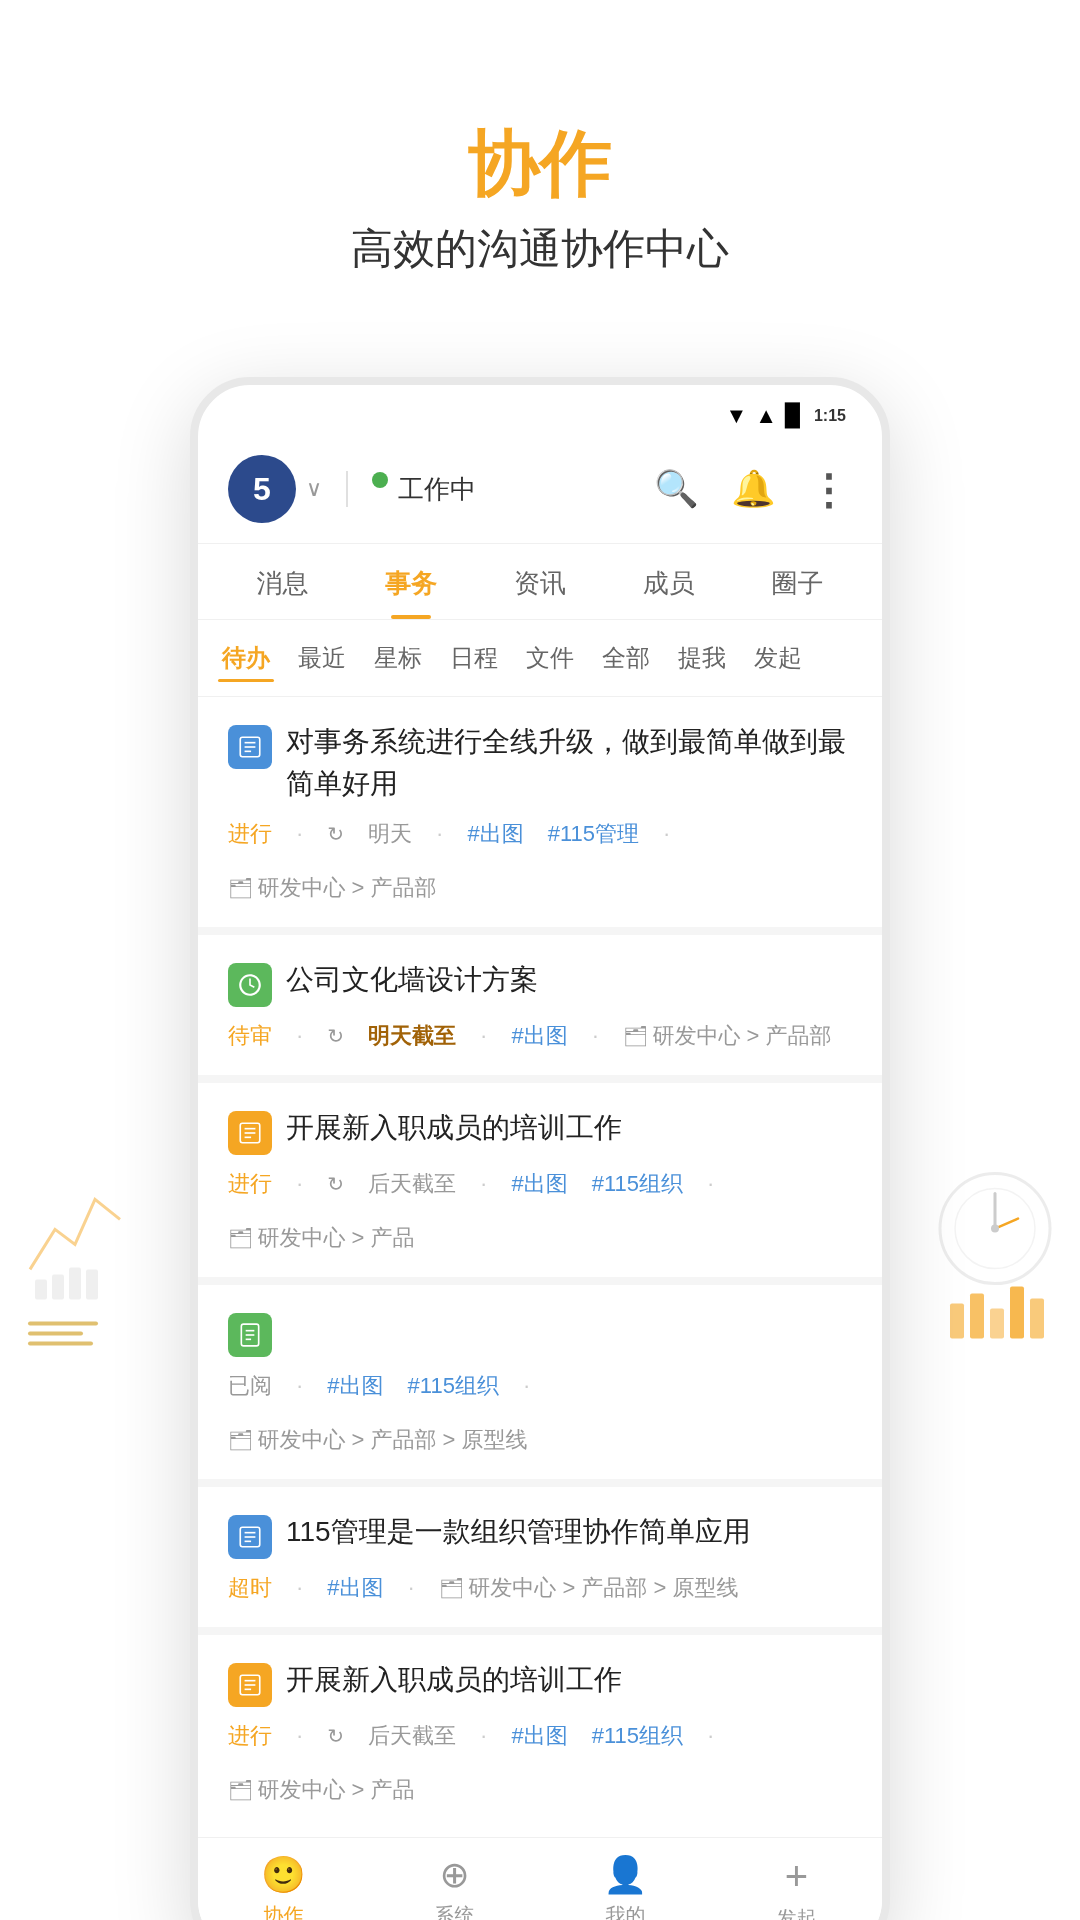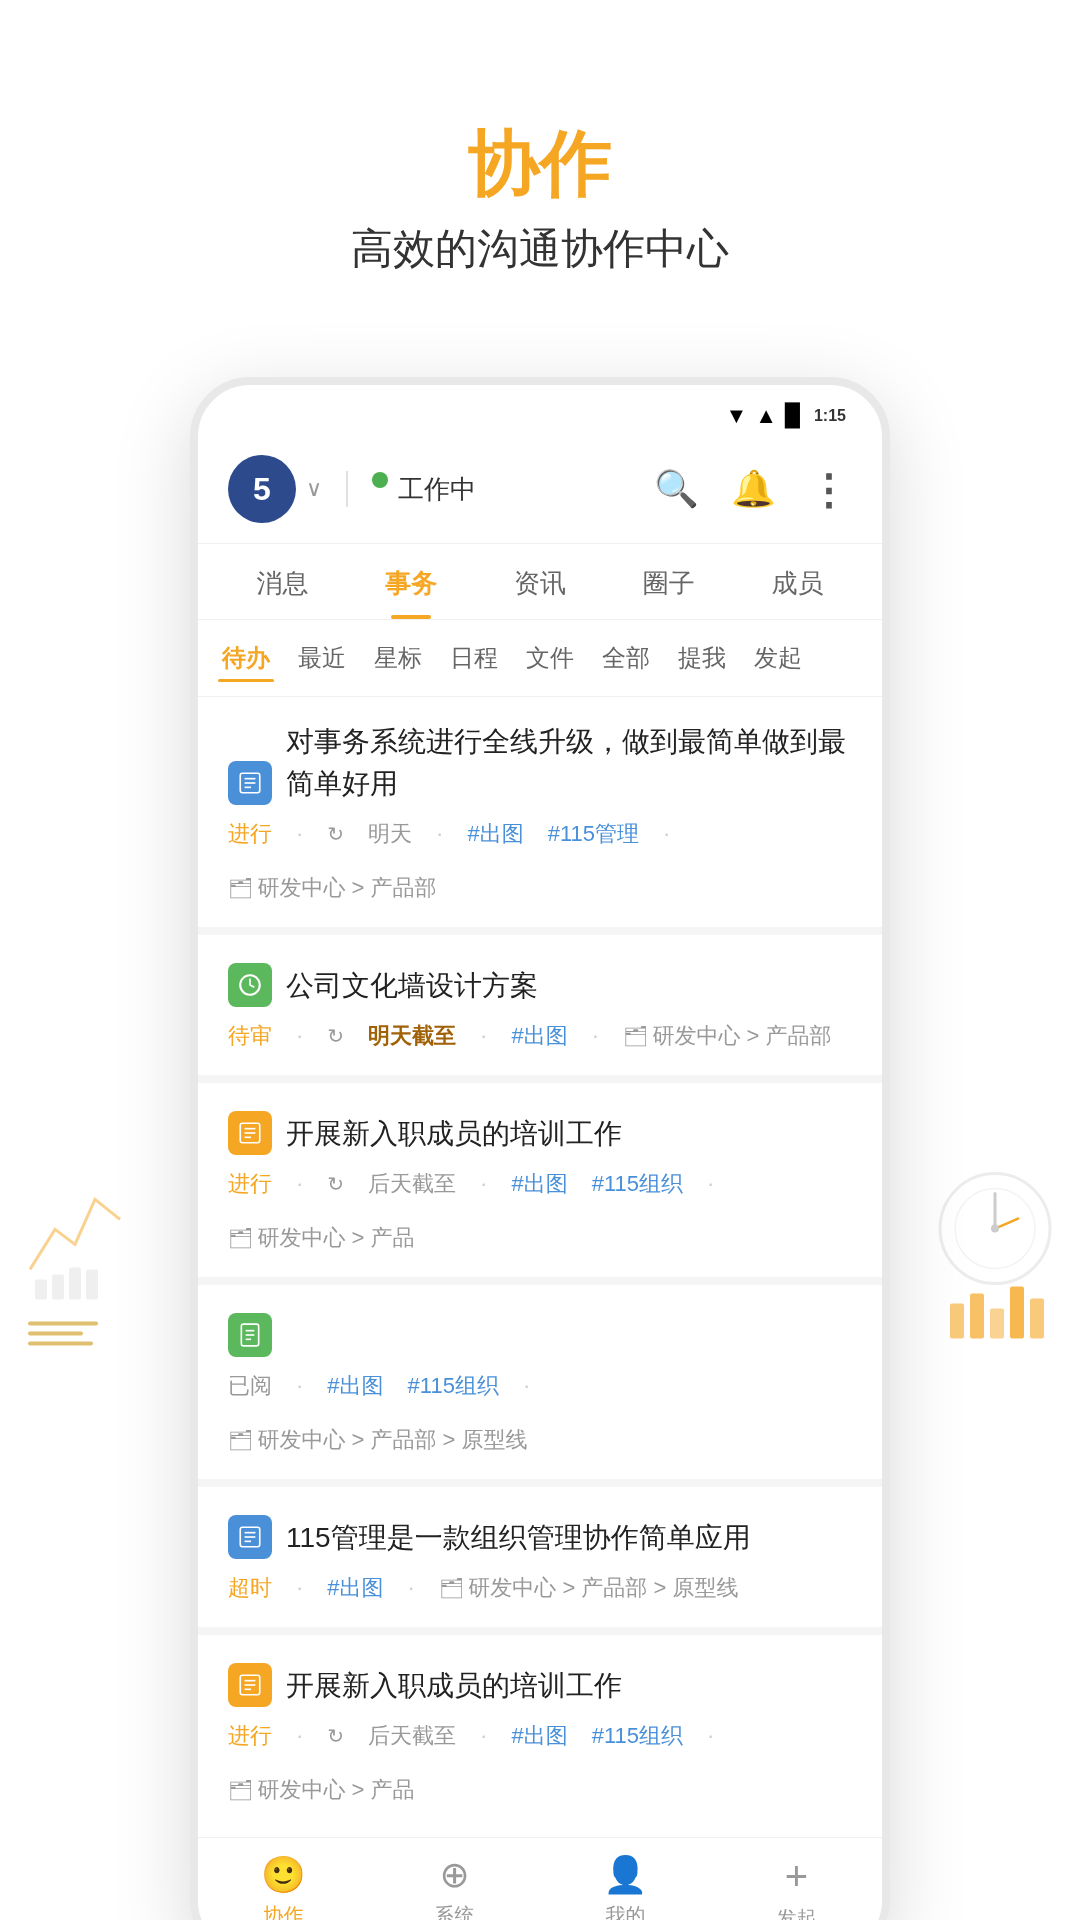--- a/index.html
+++ b/index.html
@@ -181,21 +181,21 @@
     .task-list {
       background: #f5f5f5;
     }
     .task-item {
       background: white;
       margin-bottom: 8px;
       padding: 24px 30px;
     }
     .task-header {
       display: flex;
-      align-items: flex-end;
+      align-items: flex-start;
       gap: 14px;
       margin-bottom: 14px;
     }
     .task-icon {
       width: 44px;
       height: 44px;
       border-radius: 8px;
       display: flex;
       align-items: center;
       justify-content: center;
@@ -365,22 +365,22 @@
           <span class="header-icon">🔍</span>
           <span class="header-icon">🔔</span>
           <span class="header-icon" style="font-size:42px; font-weight:bold; color:#555; letter-spacing:2px;">⋮</span>
         </div>
       </div>
 
       <div class="nav-tabs">
         <div class="nav-tab">消息</div>
         <div class="nav-tab active">事务</div>
         <div class="nav-tab">资讯</div>
+        <div class="nav-tab">成员</div>
         <div class="nav-tab">圈子</div>
-        <div class="nav-tab">成员</div>
       </div>
 
       <div class="filter-tabs">
         <div class="filter-tab active">待办</div>
         <div class="filter-tab">最近</div>
         <div class="filter-tab">星标</div>
         <div class="filter-tab">日程</div>
         <div class="filter-tab">文件</div>
         <div class="filter-tab">全部</div>
         <div class="filter-tab">提我</div>

